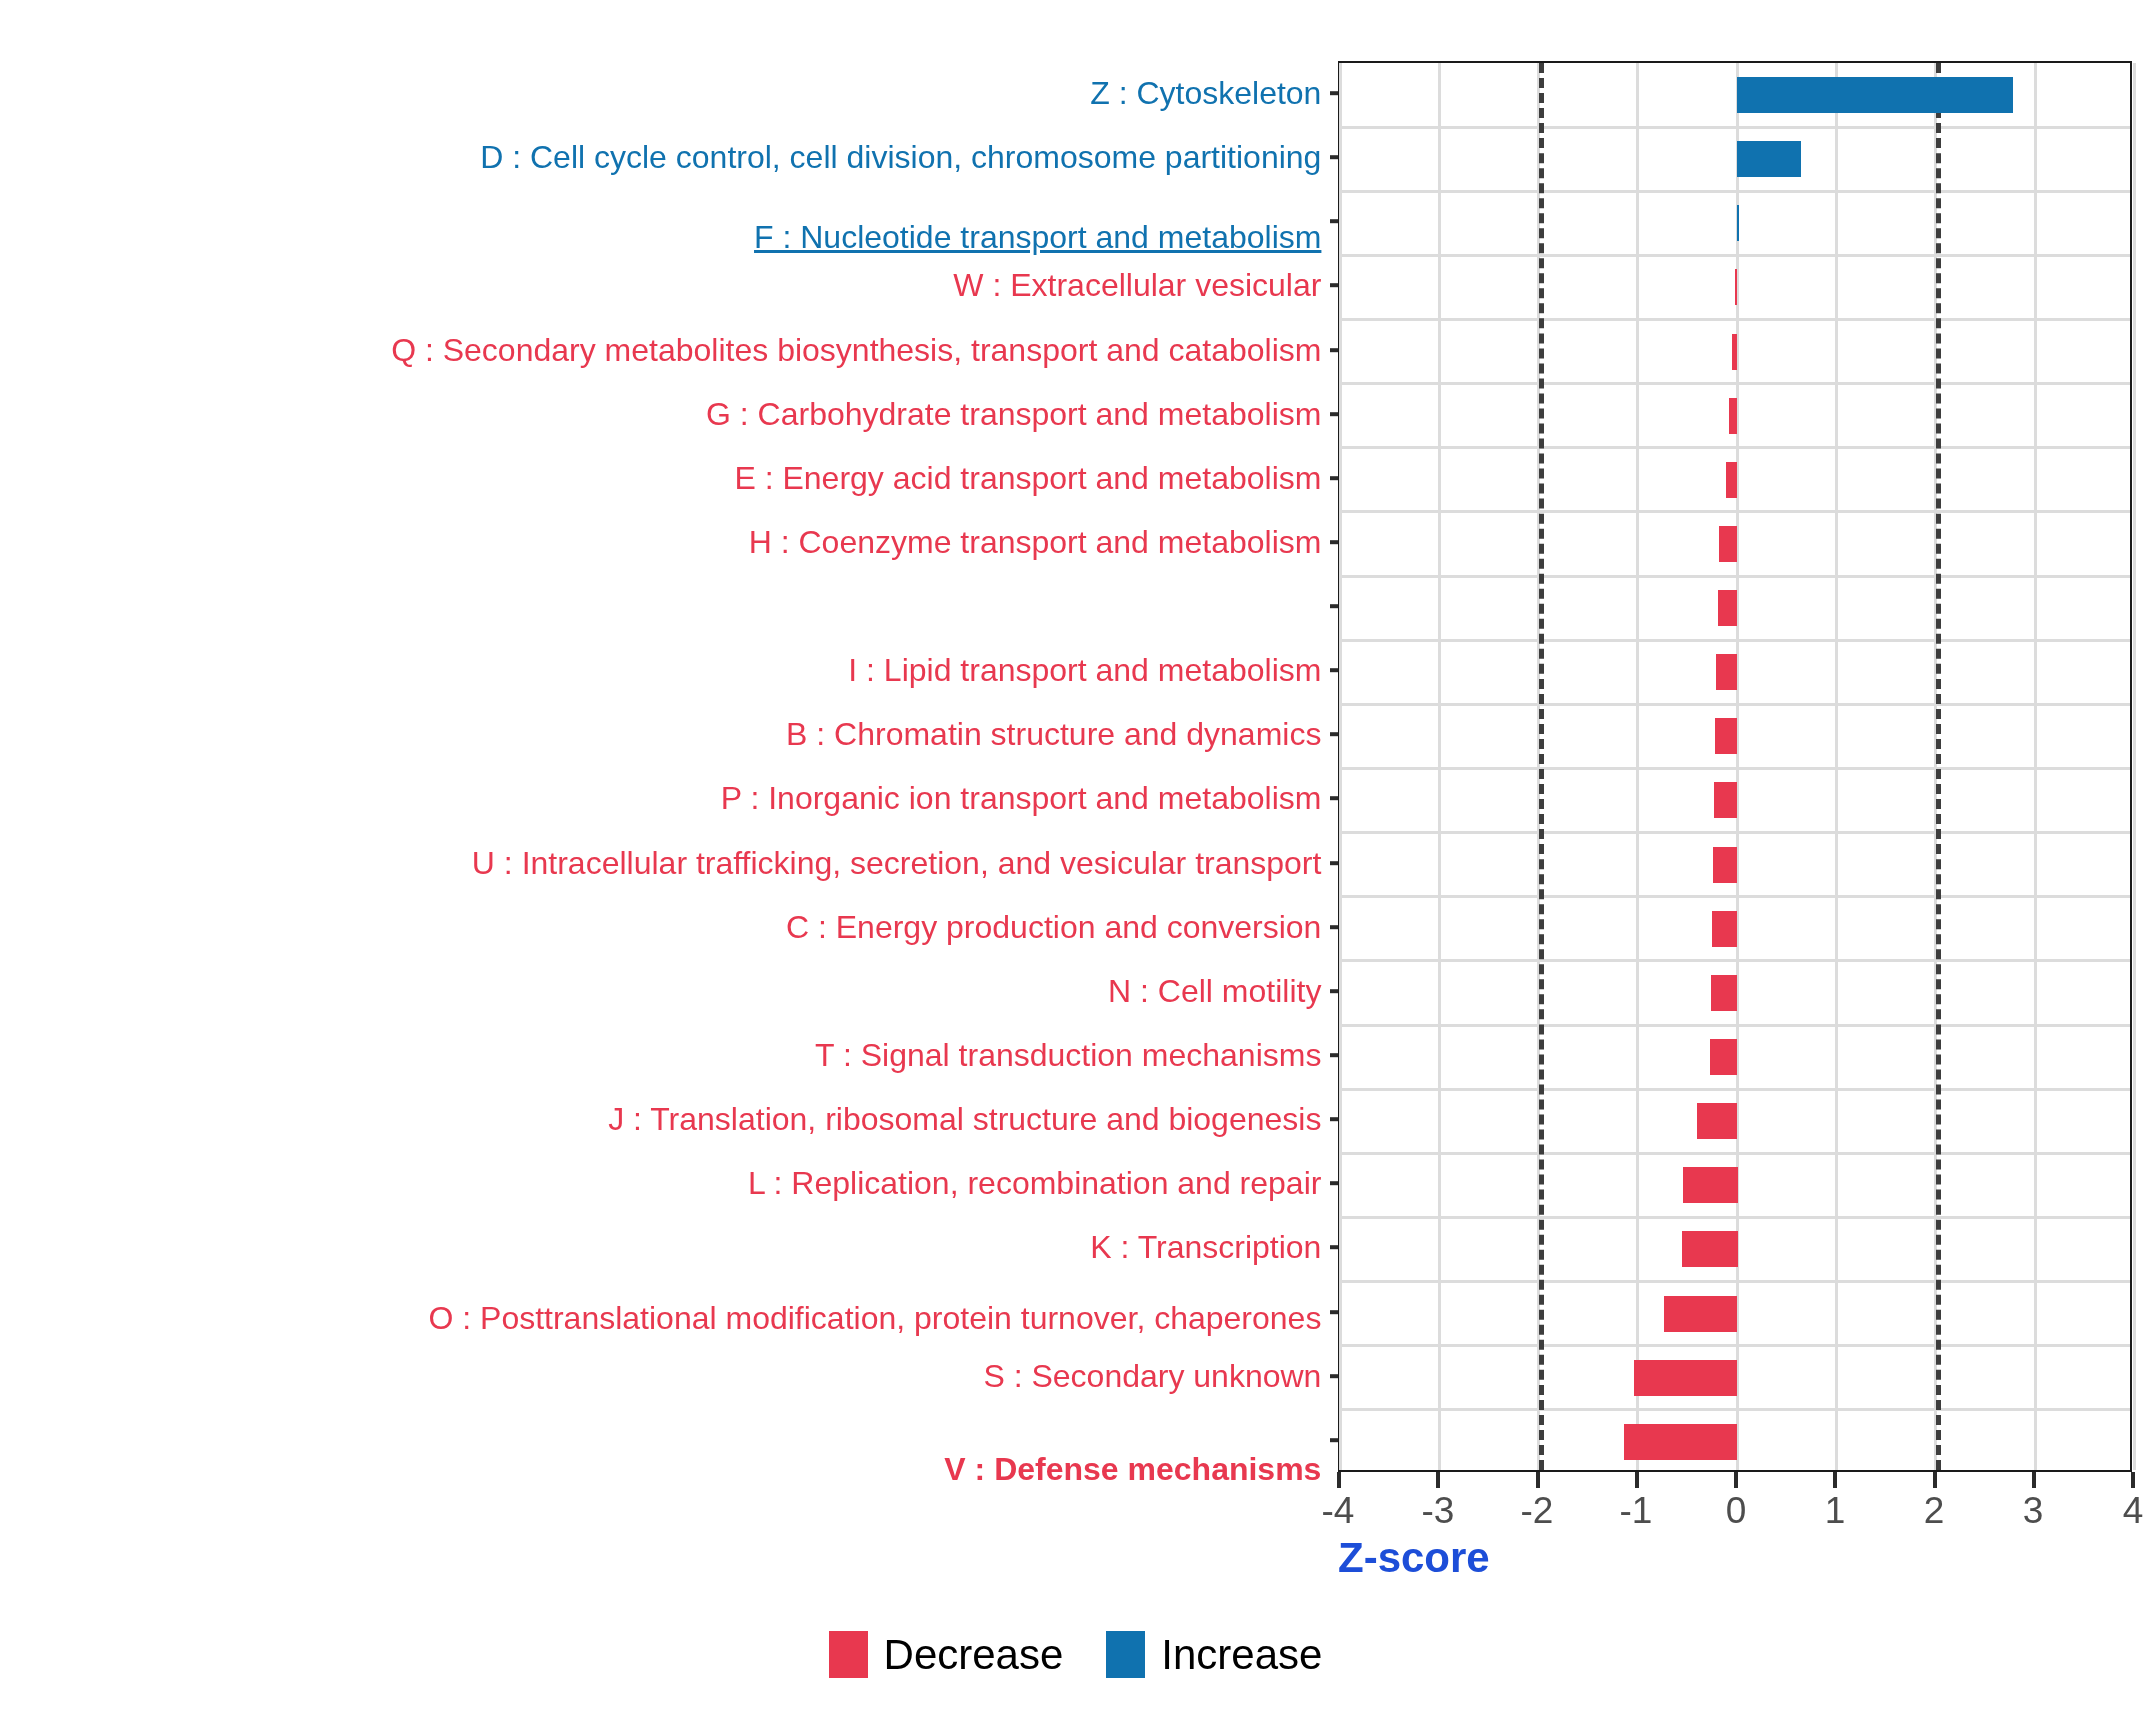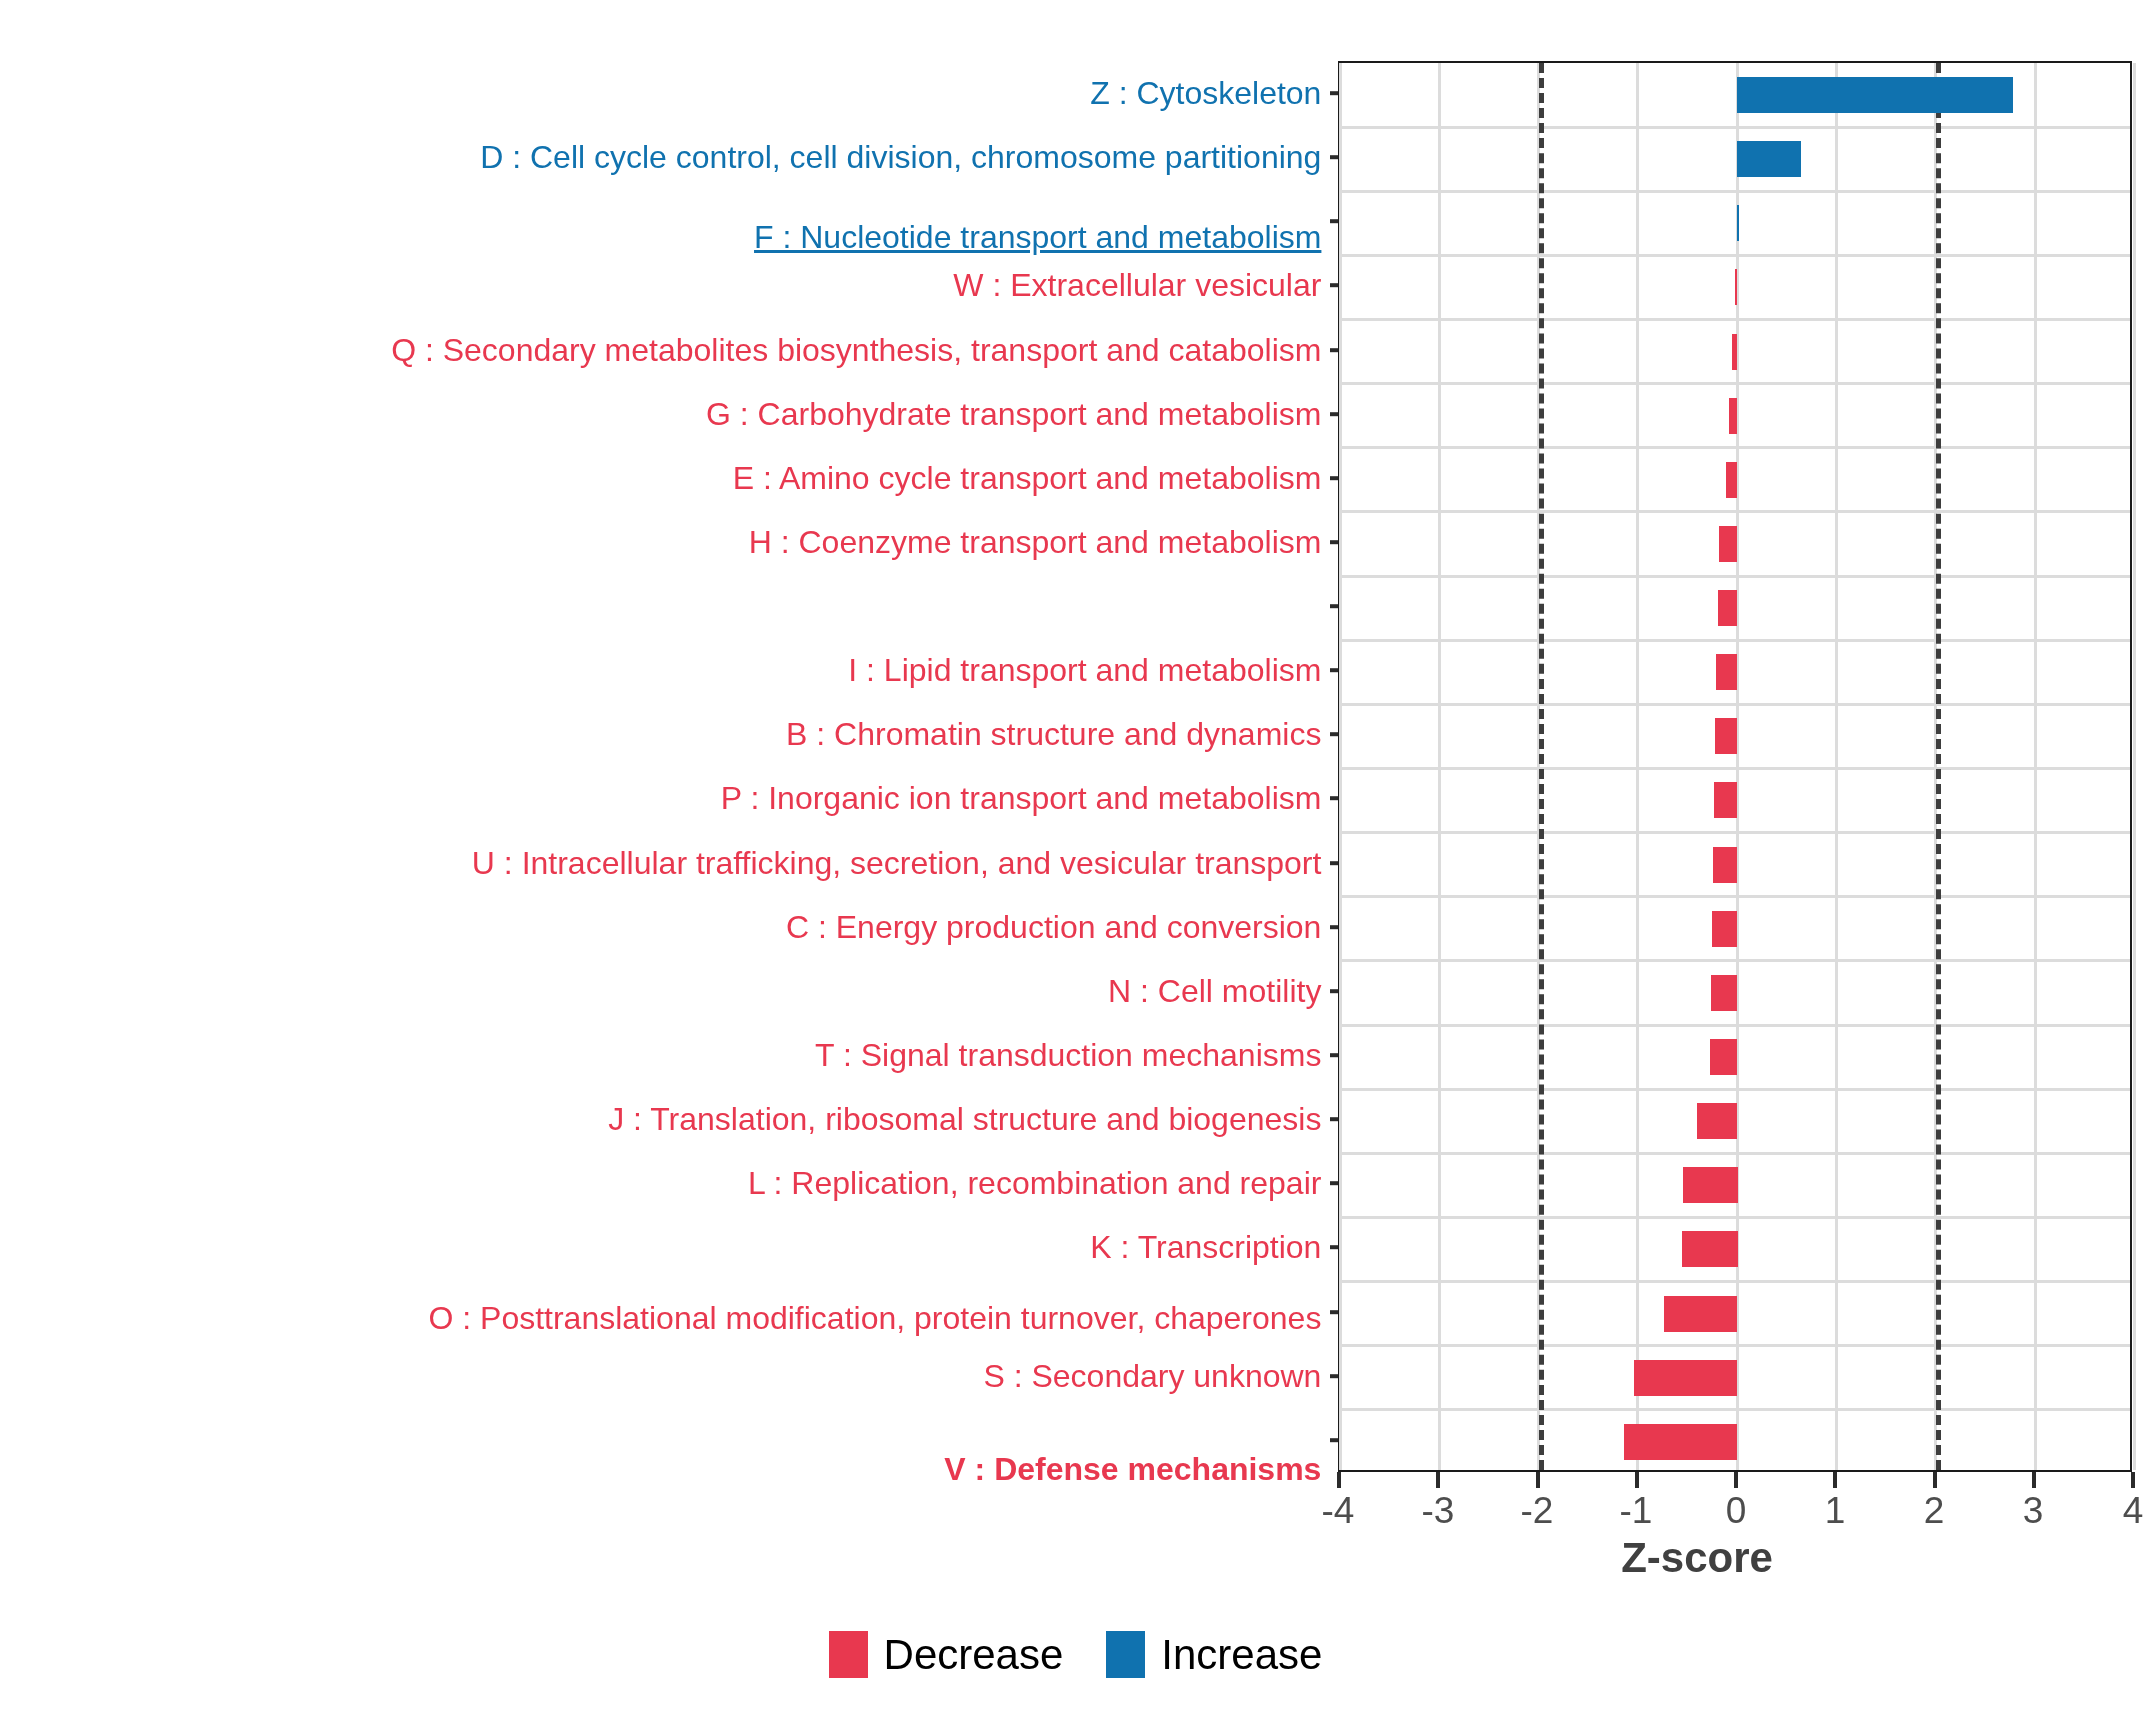--- a/index.html
+++ b/index.html
@@ -27,22 +27,22 @@
 
   .bar{position:absolute;height:36px;transform:translateY(-50%);}
   .bar.inc{background:#1072AF;}
   .bar.dec{background:#E8384F;}
 
   
   .tick{position:absolute;top:1472px;width:3.6px;height:16px;background:#2b2b2b;}
   .ticklab{position:absolute;top:1490px;font-size:37px;color:#4d4d4d;
            transform:translateX(-50%);white-space:nowrap;}
 
-  #xtitle{position:absolute;top:1534px;left:1300px;width:794px;
-          text-align:center;font-size:42px;font-weight:bold;color:#404040;}
+  #xtitle{position:absolute;top:1534px;left:1338px;width:794px;
+          text-align:left;font-size:42px;font-weight:bold;color:#1d4ed8;}
 
   
   #legend{position:absolute;top:1631px;left:0;width:2151px;
           display:flex;justify-content:center;align-items:center;gap:43px;}
   .lgitem{display:flex;align-items:center;gap:16px;}
   .lgswatch{width:39px;height:47px;}
   .lglabel{font-size:42px;color:#000;line-height:1;}
 </style>
 </head>
 <body>
@@ -55,21 +55,21 @@
       <div class="ylab inc" style="top: 96px;">D : Cell cycle control, cell division, chromosome partitioning</div>
       <div style="position: absolute; left: 1330px; width: 10px; height: 3.6px; background: rgb(43, 43, 43); transform: translateY(-50%); top: 96px;"></div>
       <div class="ylab inc" style="top: 176px; text-decoration: underline;">F : Nucleotide transport and metabolism</div>
       <div style="position: absolute; left: 1330px; width: 10px; height: 3.6px; background: rgb(43, 43, 43); transform: translateY(-50%); top: 160px;"></div>
       <div class="ylab dec" style="top: 224px;">W : Extracellular vesicular</div>
       <div style="position: absolute; left: 1330px; width: 10px; height: 3.6px; background: rgb(43, 43, 43); transform: translateY(-50%); top: 224px;"></div>
       <div class="ylab dec" style="top: 289px;">Q : Secondary metabolites biosynthesis, transport and catabolism</div>
       <div style="position: absolute; left: 1330px; width: 10px; height: 3.6px; background: rgb(43, 43, 43); transform: translateY(-50%); top: 289px;"></div>
       <div class="ylab dec" style="top: 353px;">G : Carbohydrate transport and metabolism</div>
       <div style="position: absolute; left: 1330px; width: 10px; height: 3.6px; background: rgb(43, 43, 43); transform: translateY(-50%); top: 353px;"></div>
-      <div class="ylab dec" style="top: 417px;">E : Amino cycle transport and metabolism</div>
+      <div class="ylab dec" style="top: 417px;">E : Energy acid transport and metabolism</div>
       <div style="position: absolute; left: 1330px; width: 10px; height: 3.6px; background: rgb(43, 43, 43); transform: translateY(-50%); top: 417px;"></div>
       <div class="ylab dec" style="top: 481px;">H : Coenzyme transport and metabolism</div>
       <div style="position: absolute; left: 1330px; width: 10px; height: 3.6px; background: rgb(43, 43, 43); transform: translateY(-50%); top: 481px;"></div>
       <div style="position: absolute; left: 1330px; width: 10px; height: 3.6px; background: rgb(43, 43, 43); transform: translateY(-50%); top: 545px;"></div>
       <div class="ylab dec" style="top: 609px;">I : Lipid transport and metabolism</div>
       <div style="position: absolute; left: 1330px; width: 10px; height: 3.6px; background: rgb(43, 43, 43); transform: translateY(-50%); top: 609px;"></div>
       <div class="ylab dec" style="top: 673px;">B : Chromatin structure and dynamics</div>
       <div style="position: absolute; left: 1330px; width: 10px; height: 3.6px; background: rgb(43, 43, 43); transform: translateY(-50%); top: 673px;"></div>
       <div class="ylab dec" style="top: 737px;">P : Inorganic ion transport and metabolism</div>
       <div style="position: absolute; left: 1330px; width: 10px; height: 3.6px; background: rgb(43, 43, 43); transform: translateY(-50%); top: 737px;"></div>

